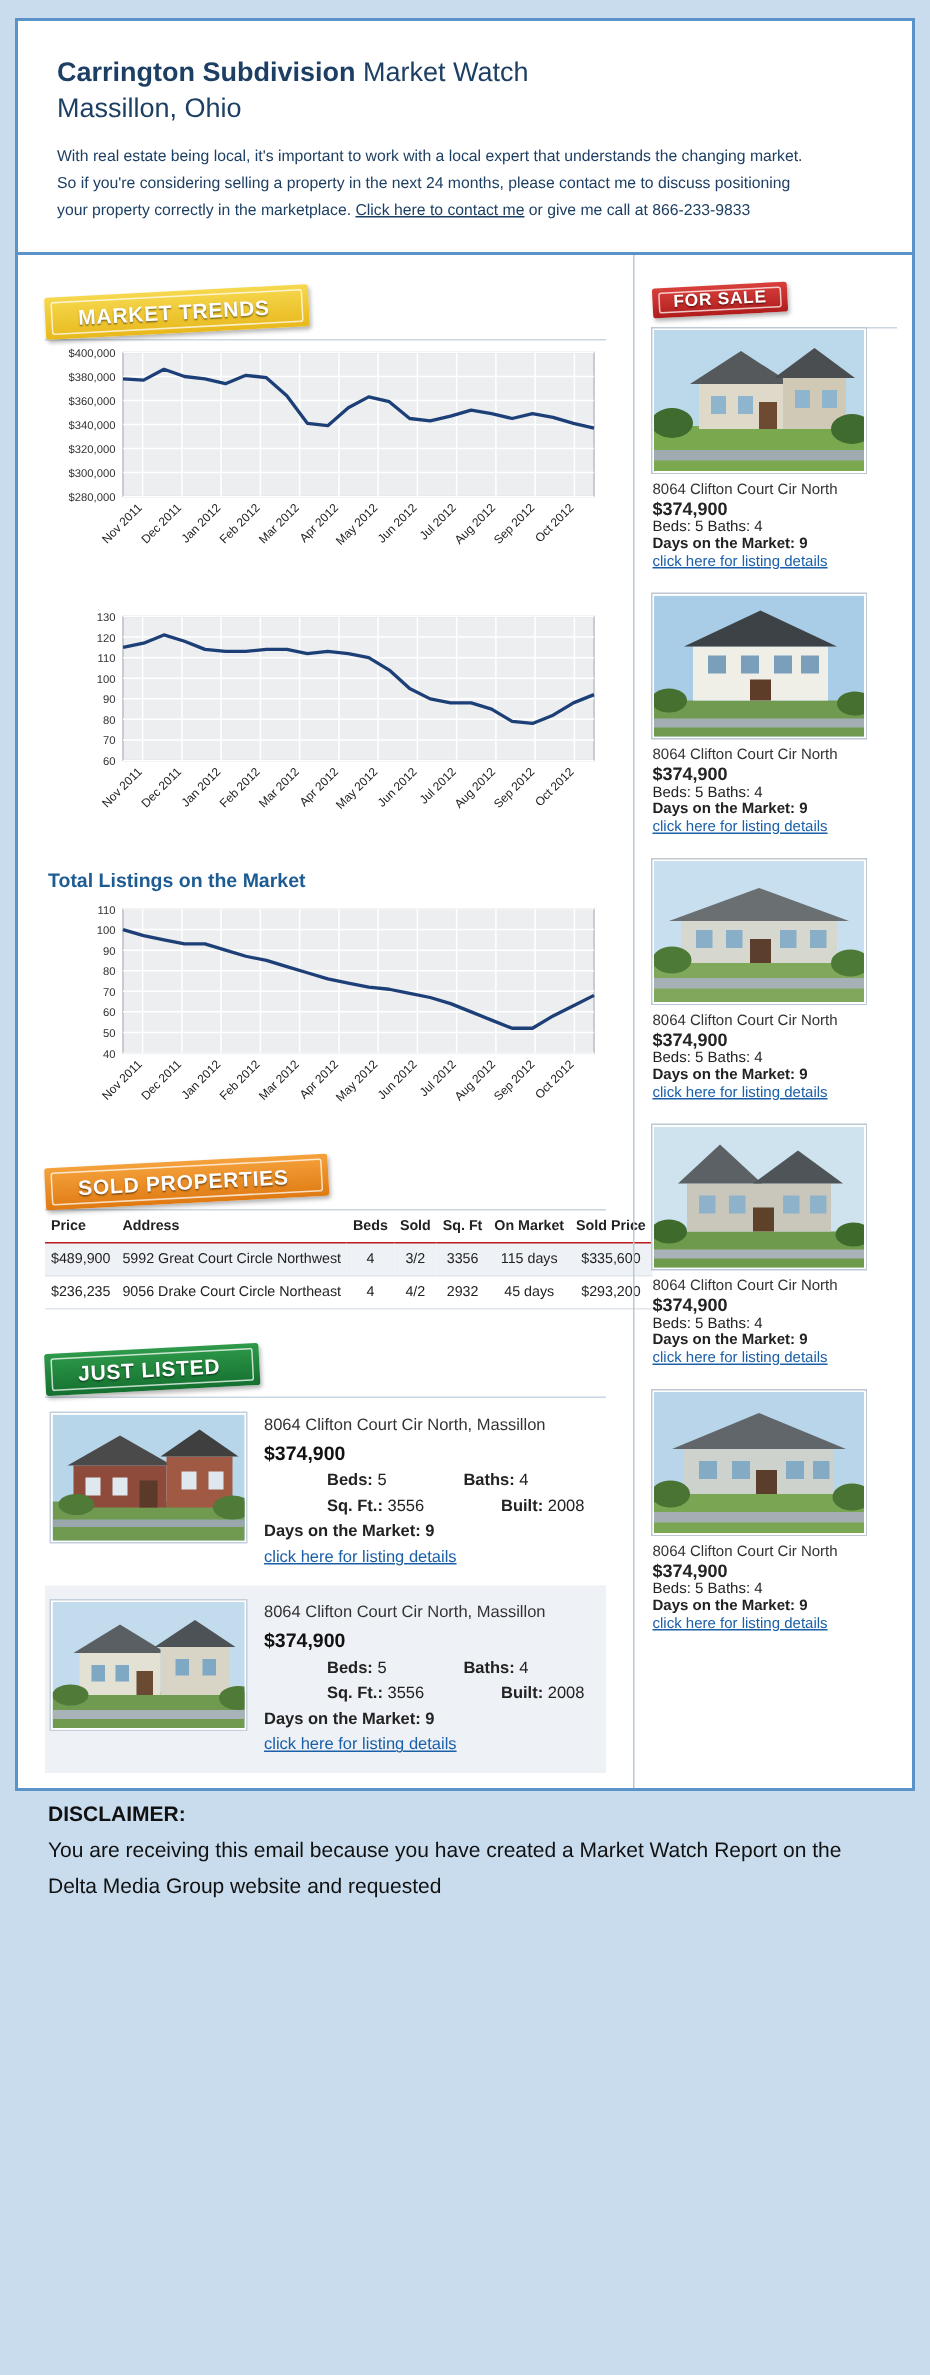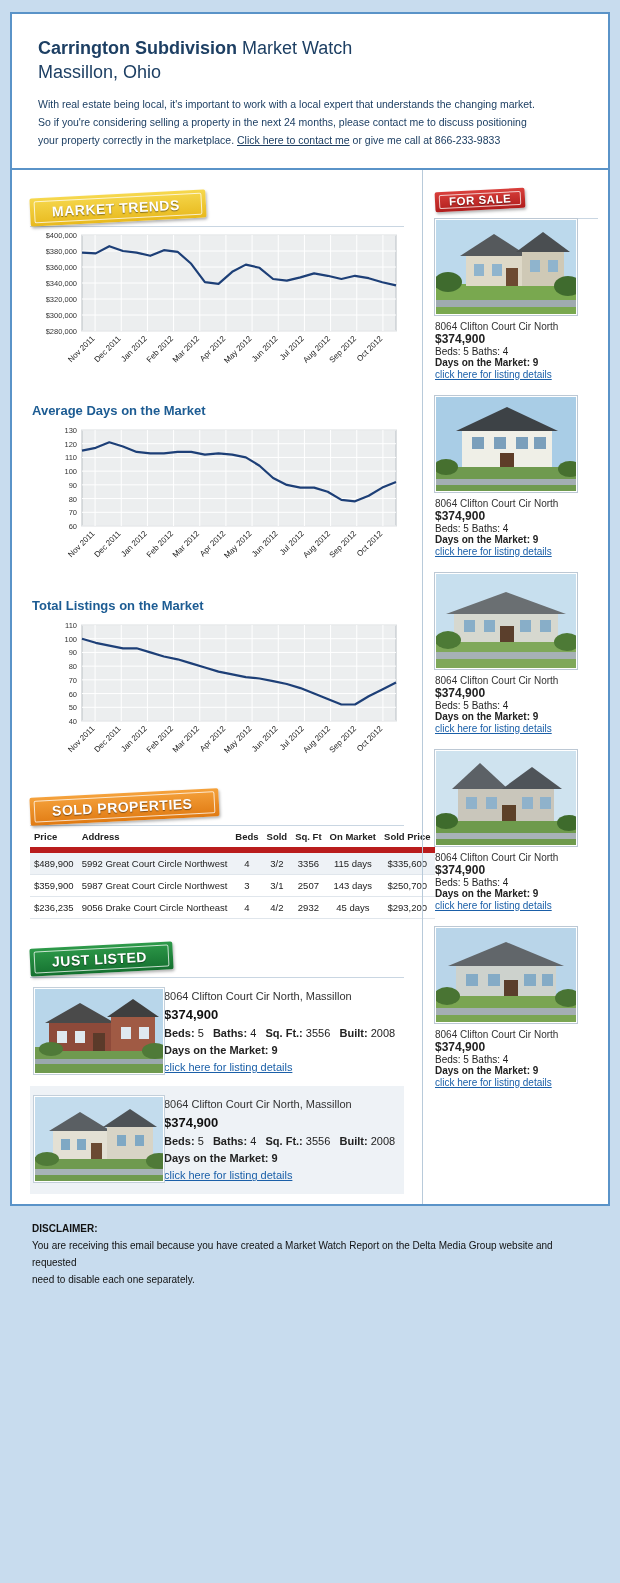--- a/index.html
+++ b/index.html
@@ -92,69 +92,69 @@
   }
   .chart-area { width: 374px; height: 160px; }
 
   
   table.sold { width: 100%; border-collapse: collapse; font-size: 9.5px; }
   table.sold th {
     text-align: left;
     font-size: 9.5px;
     font-weight: bold;
     padding: 5px 4px;
-    border-bottom: 6px solid #b91c1c;
+    border-bottom: 1px solid #b91c1c;
     color:#222;
     white-space: nowrap;
   }
   table.sold td {
     padding: 5px 4px;
     border-bottom: 1px solid #e0e6ec;
     white-space: nowrap;
   }
   table.sold tr.alt td { background: #eef2f6; }
   .num { text-align: center; }
 
   
-  .jl-row { display: flex; padding: 10px 4px; align-items: flex-start; }
+  .jl-row { display: flex; gap: 12px; padding: 10px 4px; align-items: flex-start; }
   .jl-row.alt { background: #eef2f6; }
   .jl-photo {
     width: 130px; height: 86px;
     border: 1px solid #fff;
     box-shadow: 0 0 0 1px #c3cfda;
     overflow: hidden;
     position: relative;
     flex: 0 0 auto;
   }
   .jl-info { font-size: 11px; line-height: 1.55; }
   .jl-addr { color:#333; }
   .jl-price { font-size: 13px; font-weight: bold; color:#111; }
-  .jl-specs b { font-weight: bold; }
+  .jl-specs b { font-weight: bold; margin-left: 42px; }
   .jl-link { color:#1a5fa8; text-decoration: underline; font-size: 11px; }
 
   
   .fs-card { margin-bottom: 16px; }
   .fs-photo {
     width: 142px; height: 96px;
     border: 1px solid #fff;
     box-shadow: 0 0 0 1px #bcc8d4;
     overflow: hidden;
     position: relative;
     margin-bottom: 6px;
   }
   .fs-addr { font-size: 10px; color:#333; }
   .fs-price { font-size: 12px; font-weight: bold; }
   .fs-beds { font-size: 10px; }
   .fs-dom  { font-size: 10px; font-weight: bold; }
   .fs-link { font-size: 10px; color:#1a5fa8; text-decoration: underline; }
 
   
   .disclaimer {
-    padding: 14px 22px 22px 22px;
-    font-size: 10px;
+    padding: 4px 22px 22px 22px;
+    font-size: 14px;
     color: #111;
     line-height: 1.7;
     background: #c8dcee;
   }
   .disclaimer .dtitle { font-weight: bold; }
   .disclaimer a { color: #1a4f8a; text-decoration: underline; }
 
   
   .house svg { display:block; }
 </style>
@@ -226,21 +226,20 @@
                 <text x="300.5833333333333" y="112" font-size="8" font-family="&quot;Liberation Sans&quot;, sans-serif" fill="#222" transform="rotate(-45 300.5833333333333 112)" text-anchor="end">Aug 2012</text>
                 <line x1="326.75" x2="326.75" y1="8" y2="104" stroke="#ffffff"></line>
                 <text x="326.75" y="112" font-size="8" font-family="&quot;Liberation Sans&quot;, sans-serif" fill="#222" transform="rotate(-45 326.75 112)" text-anchor="end">Sep 2012</text>
                 <line x1="352.9166666666667" x2="352.9166666666667" y1="8" y2="104" stroke="#ffffff"></line>
                 <text x="352.9166666666667" y="112" font-size="8" font-family="&quot;Liberation Sans&quot;, sans-serif" fill="#222" transform="rotate(-45 352.9166666666667 112)" text-anchor="end">Oct 2012</text>
                 <path d="M52.0,25.6L65.7,26.4L79.3,19.2L93.0,24.0L106.6,25.6L120.3,28.8L133.9,23.2L147.6,24.8L161.2,36.8L174.9,55.2L188.5,56.8L202.2,44.8L215.8,37.6L229.5,40.8L243.1,52.0L256.8,53.6L270.4,50.4L284.1,46.4L297.7,48.8L311.4,52.0L325.0,48.8L338.7,51.2L352.3,55.2L366.0,58.4" fill="none" stroke="#1d3f77" stroke-width="2.2" stroke-linejoin="round"></path>
               </svg></div>
         </div>
 
         <div class="chart-block">
-          <div class="chart-title">Average Days on the Market</div>
           <div class="chart-area"><svg width="374" height="160" viewBox="0 0 374 160">
                 <rect x="52" y="8" width="314" height="96" fill="#eceeef" stroke="#b9bfc4"></rect>
                 <line x1="52" x2="366" y1="8" y2="8" stroke="#ffffff" stroke-width="1"></line>
                 <text x="47" y="11" text-anchor="end" font-size="7.5" font-family="&quot;Liberation Sans&quot;, sans-serif" fill="#333">130</text>
                 <line x1="52" x2="366" y1="21.714285714285722" y2="21.714285714285722" stroke="#ffffff" stroke-width="1"></line>
                 <text x="47" y="24.714285714285722" text-anchor="end" font-size="7.5" font-family="&quot;Liberation Sans&quot;, sans-serif" fill="#333">120</text>
                 <line x1="52" x2="366" y1="35.42857142857143" y2="35.42857142857143" stroke="#ffffff" stroke-width="1"></line>
                 <text x="47" y="38.42857142857143" text-anchor="end" font-size="7.5" font-family="&quot;Liberation Sans&quot;, sans-serif" fill="#333">110</text>
                 <line x1="52" x2="366" y1="49.142857142857146" y2="49.142857142857146" stroke="#ffffff" stroke-width="1"></line>
                 <text x="47" y="52.142857142857146" text-anchor="end" font-size="7.5" font-family="&quot;Liberation Sans&quot;, sans-serif" fill="#333">100</text>
@@ -349,29 +348,20 @@
             <tr class="alt">
               <td>$489,900</td>
               <td>5992 Great Court Circle Northwest</td>
               <td class="num">4</td>
               <td class="num">3/2</td>
               <td class="num">3356</td>
               <td class="num">115 days</td>
               <td class="num">$335,600</td>
             </tr>
             <tr>
-              <td>$359,900</td>
-              <td>5987 Great Court Circle Northwest</td>
-              <td class="num">3</td>
-              <td class="num">3/1</td>
-              <td class="num">2507</td>
-              <td class="num">143 days</td>
-              <td class="num">$250,700</td>
-            </tr>
-            <tr>
               <td>$236,235</td>
               <td>9056 Drake Court Circle Northeast</td>
               <td class="num">4</td>
               <td class="num">4/2</td>
               <td class="num">2932</td>
               <td class="num">45 days</td>
               <td class="num">$293,200</td>
             </tr>
           </tbody>
         </table>
@@ -586,15 +576,14 @@
           <a class="fs-link" href="#">click here for listing details</a>
         </div>
 
       </div>
     </div>
   </div>
 
   <div class="disclaimer">
     <div class="dtitle">DISCLAIMER:</div>
     <div>You are receiving this email because you have created a Market Watch Report on the Delta Media Group website and requested</div>
-    <div>need to disable each one separately.</div>
   </div>
 </div>
 
 </body></html>

